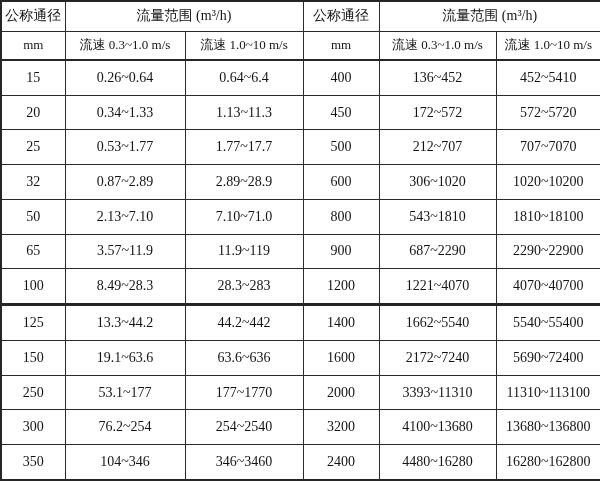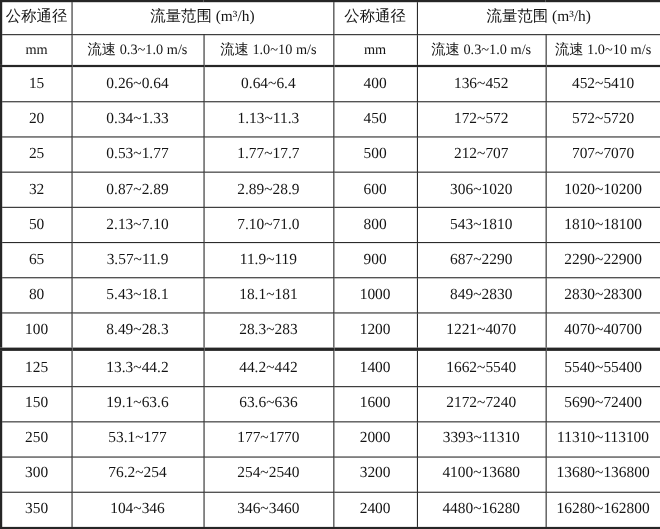--- a/index.html
+++ b/index.html
@@ -113,28 +113,20 @@
         </tr>
         <tr>
           <td>65</td>
           <td>3.57~11.9</td>
           <td>11.9~119</td>
           <td>900</td>
           <td>687~2290</td>
           <td>2290~22900</td>
         </tr>
         <tr>
-          <td>80</td>
-          <td>5.43~18.1</td>
-          <td>18.1~181</td>
-          <td>1000</td>
-          <td>849~2830</td>
-          <td>2830~28300</td>
-        </tr>
-        <tr>
           <td>100</td>
           <td>8.49~28.3</td>
           <td>28.3~283</td>
           <td>1200</td>
           <td>1221~4070</td>
           <td>4070~40700</td>
         </tr>
         <tr class="section-start">
           <td>125</td>
           <td>13.3~44.2</td>

